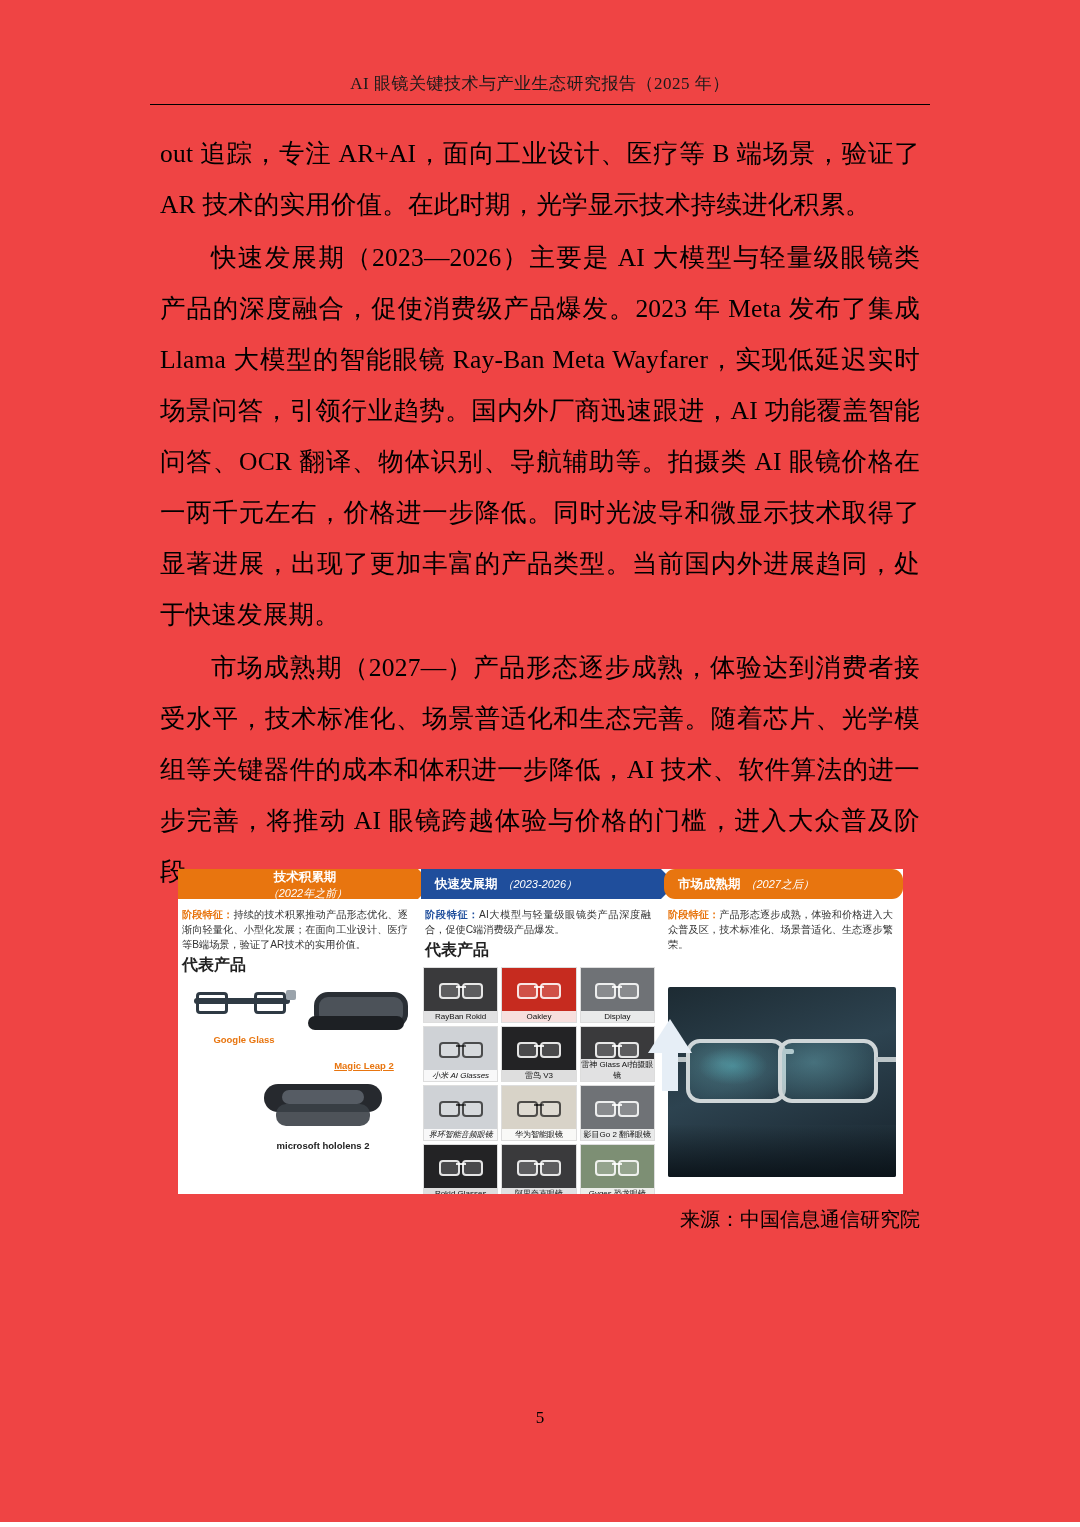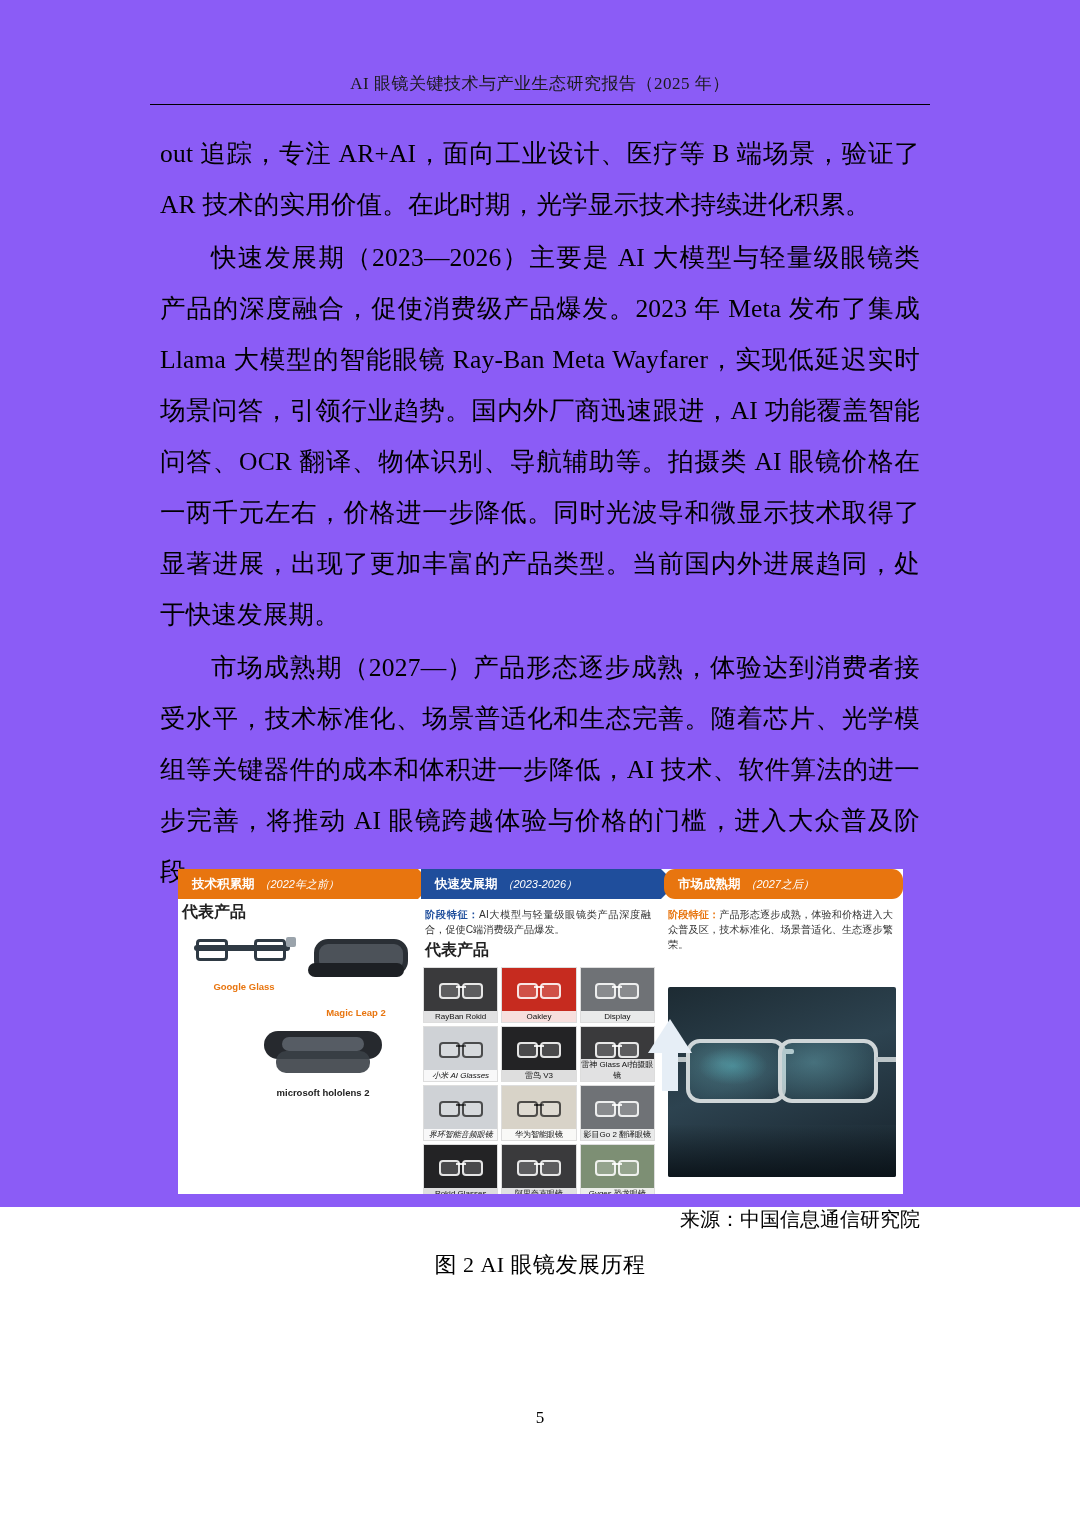--- a/index.html
+++ b/index.html
@@ -12,22 +12,22 @@
     height: 1527px;
     font-family: "Liberation Serif", serif;
     color: #000;
     position: relative;
     overflow: hidden;
   }
   .page {
     position: absolute;
     left: 0; top: 0;
     width: 1080px;
-    height: 1207px;
-    background: #8b5cf6;
+    height: 1522px;
+    background: #ef4444;
   }
   .header {
     position: absolute;
     left: 150px;
     top: 72px;
     width: 780px;
     text-align: center;
     font-family: "Liberation Serif", serif;
     font-size: 17px;
     letter-spacing: 0.5px;
@@ -100,21 +100,21 @@
   .banner::after {
     content: "";
     position: absolute;
     right: -15px;
     top: 0;
     width: 0; height: 0;
     border-top: 15px solid transparent;
     border-bottom: 15px solid transparent;
     border-left: 15px solid currentColor;
   }
-  .banner.orange { background: #e8750f; }
+  .banner.orange { background: #e8750f; flex-direction: column; }
   .banner.orange::after { color: #e8750f; }
   .banner.blue { background: #1f4e9c; }
   .banner.blue::after { color: #1f4e9c; }
   .banner.orange2 { background: #e8750f; border-radius: 11px; }
   .banner.orange2::after { color: #e8750f; }
 
   .feat {
     margin-top: 8px;
     padding: 0 10px 0 4px;
     font-family: "Liberation Sans", sans-serif;
@@ -321,36 +321,39 @@
     <p class="body-text indent">市场成熟期（2027—）产品形态逐步成熟，体验达到消费者接受水平，技术标准化、场景普适化和生态完善。随着芯片、光学模组等关键器件的成本和体积进一步降低，AI 技术、软件算法的进一步完善，将推动 AI 眼镜跨越体验与价格的门槛，进入大众普及阶段。</p>
   </div>
 
   <div class="figure">
 
     <div class="fig-col col1">
       <div class="banner orange">
         <span>技术积累期</span>
         <span class="bn-sub">（2022年之前）</span>
       </div>
+      <div class="feat orange-b">
+        <b>阶段特征：</b><span>持续的技术积累推动产品形态优化、逐渐向轻量化、小型化发展；在面向工业设计、医疗等B端场景，验证了AR技术的实用价值。</span>
+      </div>
       <div class="prod-title">代表产品</div>
       <div class="gallery" style="height:190px;">
 
         <div style="position:absolute;left:12px;top:4px;width:108px;height:40px;">
           <div style="position:absolute;left:4px;top:12px;width:96px;height:6px;background:#2f3a44;border-radius:3px;"></div>
           <div style="position:absolute;left:6px;top:6px;width:26px;height:16px;border:3px solid #2f3a44;border-radius:4px;"></div>
           <div style="position:absolute;left:64px;top:6px;width:26px;height:16px;border:3px solid #2f3a44;border-radius:4px;"></div>
           <div style="position:absolute;left:96px;top:4px;width:10px;height:10px;background:#9aa3ab;border-radius:2px;"></div>
         </div>
         <div class="dev" style="left:14px;top:52px;width:104px;">Google Glass</div>
 
         <div style="position:absolute;left:128px;top:0px;width:100px;height:58px;">
           <div style="position:absolute;left:8px;top:10px;width:84px;height:26px;border:5px solid #2a2f35;border-radius:14px;background:#4c5259;"></div>
           <div style="position:absolute;left:2px;top:34px;width:96px;height:14px;background:#1d2024;border-radius:7px;"></div>
         </div>
-        <div class="dev" style="left:128px;top:78px;width:100px;">Magic Leap 2</div>
+        <div class="dev" style="left:136px;top:78px;width:100px;text-decoration:underline;">Magic Leap 2</div>
 
         <div style="position:absolute;left:80px;top:96px;width:130px;height:56px;">
           <div style="position:absolute;left:6px;top:6px;width:118px;height:28px;background:#26292e;border-radius:18px;"></div>
           <div style="position:absolute;left:18px;top:26px;width:94px;height:22px;background:#3b4047;border-radius:10px;opacity:0.9;"></div>
           <div style="position:absolute;left:24px;top:12px;width:82px;height:14px;background:#565c64;border-radius:8px;"></div>
         </div>
         <div class="dev" style="left:60px;top:158px;width:170px;color:#222;">microsoft hololens 2</div>
       </div>
     </div>
 
@@ -483,16 +486,15 @@
         <div class="big-bridge"></div>
         <div class="big-lens r"></div>
         <div class="temple r"></div>
         <div class="desk"></div>
       </div>
     </div>
 
   </div>
 
   <div class="source">来源：中国信息通信研究院</div>
-  <div class="caption">图 2 AI 眼镜发展历程</div>
   <div class="page-number">5</div>
 
 </div>
 
 </body></html>

